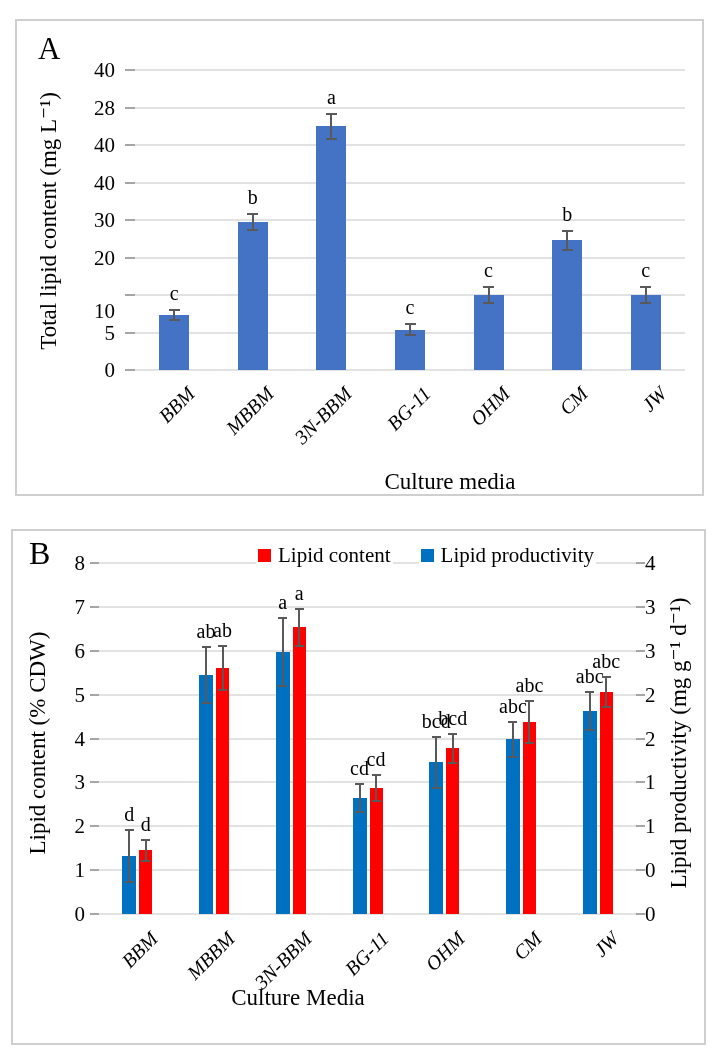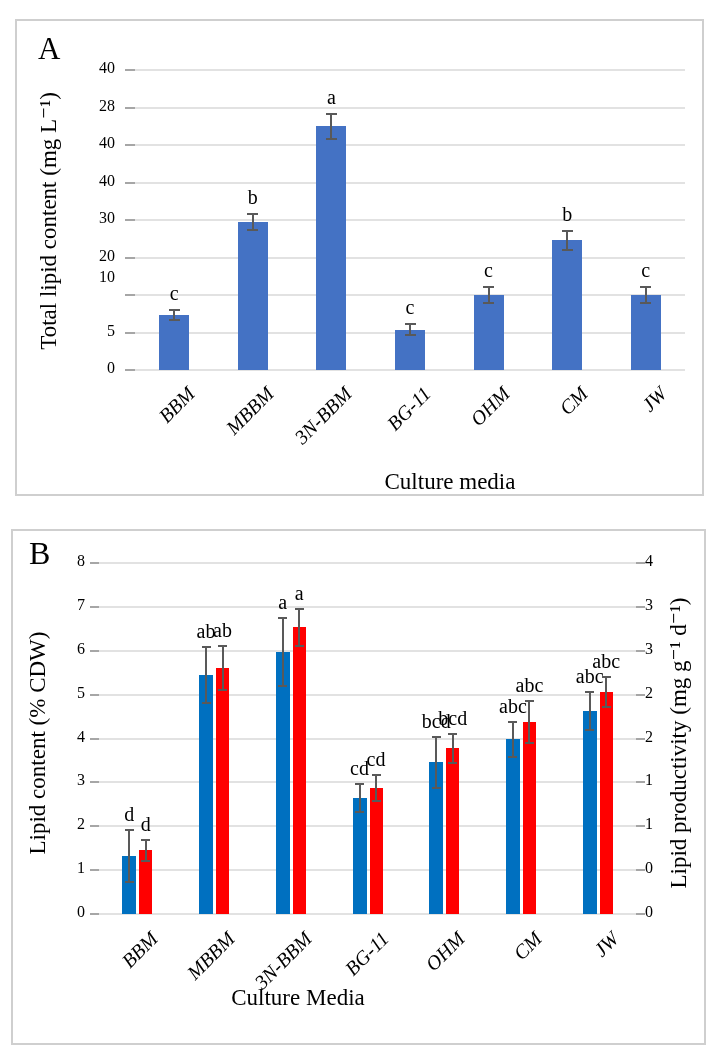--- a/index.html
+++ b/index.html
@@ -14,21 +14,21 @@
 
   .panel-letter { position:absolute; font-size:31px; line-height:1; }
   .panel-a .panel-letter { left:21px; top:12px; }
   .panel-b .panel-letter { left:16px; top:6px;  font-size:32px; }
 
   .plot { position:absolute; inset:0; }
 
   .gridline { position:absolute; height:2px; background:#e2e2e2; }
   .tick-dash { position:absolute; height:2px; background:#a6a6a6; }
 
-  .ytick { position:absolute; font-size:16px; line-height:1; }
+  .ytick { position:absolute; font-size:21px; line-height:1; }
   .ytick.left  { text-align:right; }
   .ytick.right { text-align:left; }
 
   .bar { position:absolute; }
 
   .err-line { position:absolute; width:2px;  background:#595959; }
   .err-cap  { position:absolute; height:2px; background:#595959; }
 
   .sig-letter { position:absolute; width:72px; text-align:center; font-size:20px; line-height:1.1; }
 
@@ -61,21 +61,21 @@
     <div class="y-axis-title y-a">Total lipid content (mg L⁻¹)</div>
     <div class="plot" id="plot-a">
         <div class="gridline" style="left: 118px; width: 550px; top: 348px;"></div>
         <div class="tick-dash" style="left: 108px; width: 10px; top: 348px;"></div>
         <div class="ytick left" style="left: 38px; width: 60px; top: 339px;">0</div>
         <div class="gridline" style="left: 118px; width: 550px; top: 310.5px;"></div>
         <div class="tick-dash" style="left: 108px; width: 10px; top: 310.5px;"></div>
         <div class="ytick left" style="left: 38px; width: 60px; top: 301.5px;">5</div>
         <div class="gridline" style="left: 118px; width: 550px; top: 273px;"></div>
         <div class="tick-dash" style="left: 108px; width: 10px; top: 273px;"></div>
-        <div class="ytick left" style="left: 38px; width: 60px; top: 248px;">10</div>
+        <div class="ytick left" style="left: 38px; width: 60px; top: 280px;">10</div>
         <div class="gridline" style="left: 118px; width: 550px; top: 235.5px;"></div>
         <div class="tick-dash" style="left: 108px; width: 10px; top: 235.5px;"></div>
         <div class="ytick left" style="left: 38px; width: 60px; top: 226.5px;">20</div>
         <div class="gridline" style="left: 118px; width: 550px; top: 198px;"></div>
         <div class="tick-dash" style="left: 108px; width: 10px; top: 198px;"></div>
         <div class="ytick left" style="left: 38px; width: 60px; top: 189px;">30</div>
         <div class="gridline" style="left: 118px; width: 550px; top: 160.5px;"></div>
         <div class="tick-dash" style="left: 108px; width: 10px; top: 160.5px;"></div>
         <div class="ytick left" style="left: 38px; width: 60px; top: 151.5px;">40</div>
         <div class="gridline" style="left: 118px; width: 550px; top: 123px;"></div>
@@ -254,16 +254,26 @@
         <div class="err-cap" style="left: 572.143px; width: 9px; top: 160.115px; background: rgb(89, 89, 89);"></div>
         <div class="err-cap" style="left: 572.143px; width: 9px; top: 198.48px; background: rgb(89, 89, 89);"></div>
         <div class="sig-letter" style="left: 540.643px; top: 134.115px;">abc</div>
         <div class="bar" style="left: 586.643px; width: 13px; top: 160.993px; height: 222.007px; background: rgb(255, 0, 0);"></div>
         <div class="err-line" style="left: 592.143px; top: 145.197px; height: 31.59px; background: rgb(89, 89, 89);"></div>
         <div class="err-cap" style="left: 588.643px; width: 9px; top: 145.197px; background: rgb(89, 89, 89);"></div>
         <div class="err-cap" style="left: 588.643px; width: 9px; top: 174.787px; background: rgb(89, 89, 89);"></div>
         <div class="sig-letter" style="left: 557.143px; top: 119.197px;">abc</div>
         <div class="cat-label" style="left: 464.643px; top: 397px;">JW</div>
       </div>
+    <div class="legend">
+      <span class="legend-item">
+        <span class="swatch" id="swatch-0" style="background: rgb(255, 0, 0);"></span>
+        <span>Lipid content</span>
+      </span>
+      <span class="legend-item">
+        <span class="swatch" id="swatch-1" style="background: rgb(0, 112, 192);"></span>
+        <span>Lipid productivity</span>
+      </span>
+    </div>
     <div class="x-axis-title x-b">Culture Media</div>
   </section>
 
 </div>
 
 </body></html>

